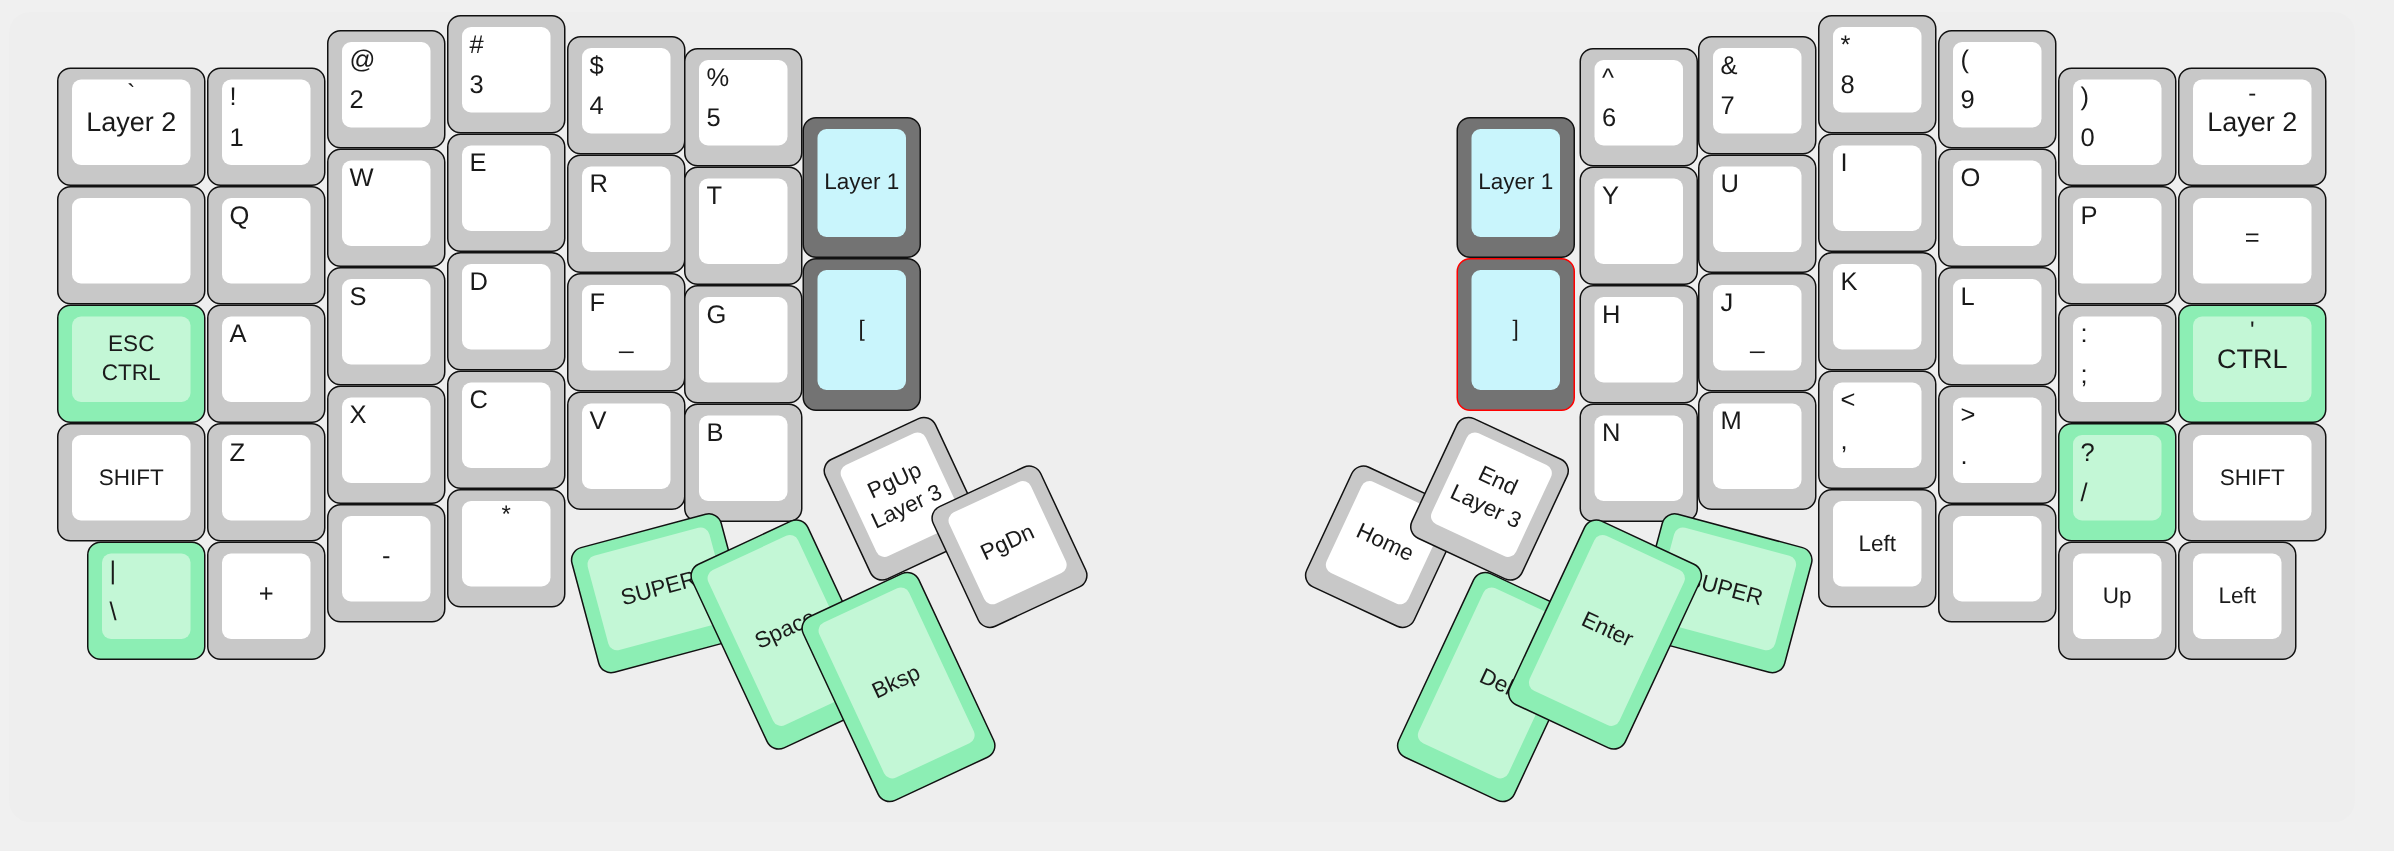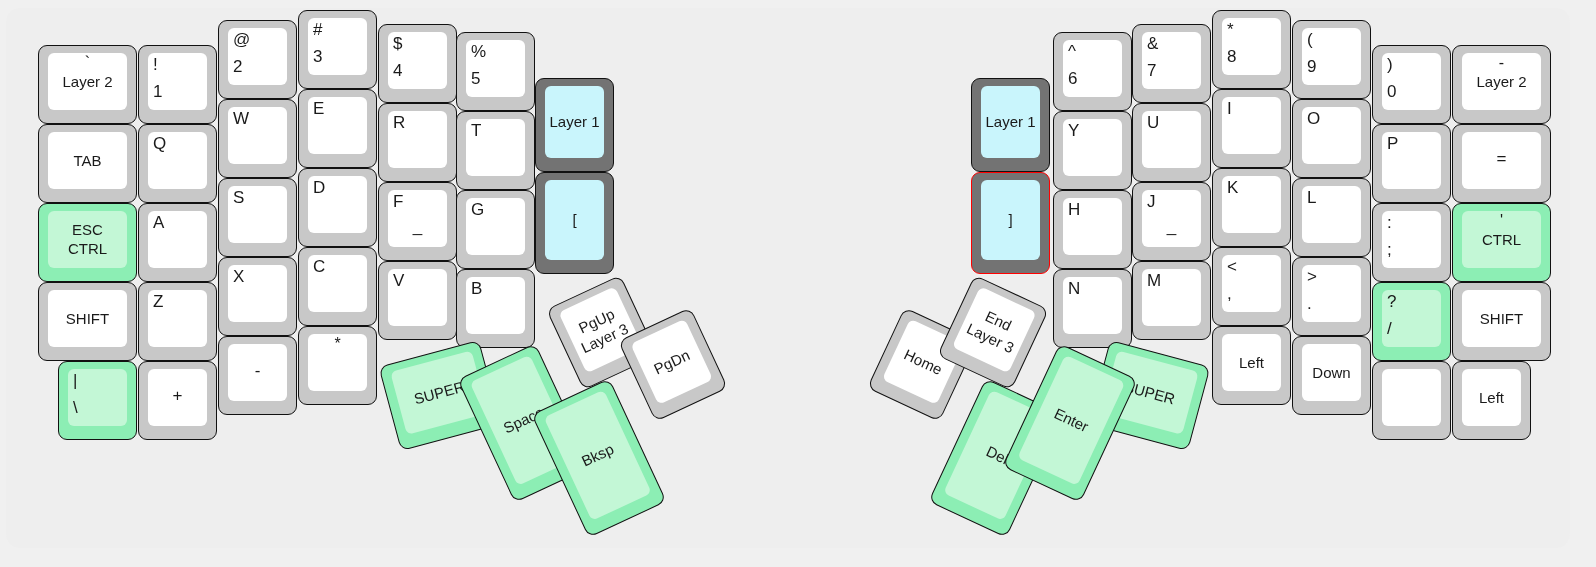--- a/index.html
+++ b/index.html
@@ -55,21 +55,21 @@
     display:flex;align-items:center;justify-content:center;
     text-align:center;font-size:15px;
   }
   
   .lg.ctr2{
     left:0;right:0;top:0;bottom:6px;
     display:flex;flex-direction:column;align-items:center;justify-content:center;
     text-align:center;font-size:15px;line-height:1.25;
   }
   .lg.cmain{left:0;right:0;top:0;bottom:6px;display:flex;align-items:center;
-            justify-content:center;font-size:15px;}
+            justify-content:center;font-size:18px;}
   
   .lg.tctr{left:0;right:0;top:9px;text-align:center;font-size:16px;}
   
   .lg.homing{left:0;right:0;bottom:24px;text-align:center;font-size:17px;color:#1a1a1a;}
   
   .lg.dash{left:0;right:0;top:0;bottom:10px;display:flex;align-items:center;
            justify-content:center;font-size:17px;}
 </style>
 </head>
 <body>
@@ -105,21 +105,20 @@
       <div class="cap"></div>
       <div class="lg tl">%</div>
       <div class="lg bl">5</div>
     </div>
     <div class="key blue" style="left: 535px; top: 78px; width: 79px; height: 94px;">
       <div class="cap"></div>
       <div class="lg ctr">Layer 1</div>
     </div>
     <div class="key" style="left: 38px; top: 124px; width: 99px; height: 79px;">
       <div class="cap"></div>
-      <div class="lg ctr">TAB</div>
     </div>
     <div class="key" style="left: 138px; top: 124px; width: 79px; height: 79px;">
       <div class="cap"></div>
       <div class="lg tl">Q</div>
     </div>
     <div class="key" style="left: 218px; top: 99px; width: 79px; height: 79px;">
       <div class="cap"></div>
       <div class="lg tl">W</div>
     </div>
     <div class="key" style="left: 298px; top: 89px; width: 79px; height: 79px;">
@@ -339,24 +338,24 @@
     <div class="key" style="left: 1452px; top: 282px; width: 99px; height: 79px;">
       <div class="cap"></div>
       <div class="lg ctr">SHIFT</div>
     </div>
     <div class="key" style="left: 1212px; top: 326px; width: 79px; height: 79px; padding-left: 11px;">
       <div class="cap"></div>
       <div class="lg ctr">Left</div>
     </div>
     <div class="key" style="left: 1292px; top: 336px; width: 79px; height: 79px;">
       <div class="cap"></div>
-      <div class="lg ctr">Down</div>
     </div>
     <div class="key" style="left: 1372px; top: 361px; width: 79px; height: 79px;">
       <div class="cap"></div>
+      <div class="lg ctr">Up</div>
     </div>
     <div class="key" style="left: 1452px; top: 361px; width: 79px; height: 79px;">
       <div class="cap"></div>
       <div class="lg ctr">Left</div>
     </div>
     <div class="key green" style="left: 1097px; top: 352px; width: 104px; height: 87px; transform: rotate(15deg);">
       <div class="cap"></div>
       <div class="lg ctr">SUPER</div>
     </div>
     <div class="key" style="left: 882px; top: 320px; width: 80px; height: 89px; transform: rotate(25deg);">

